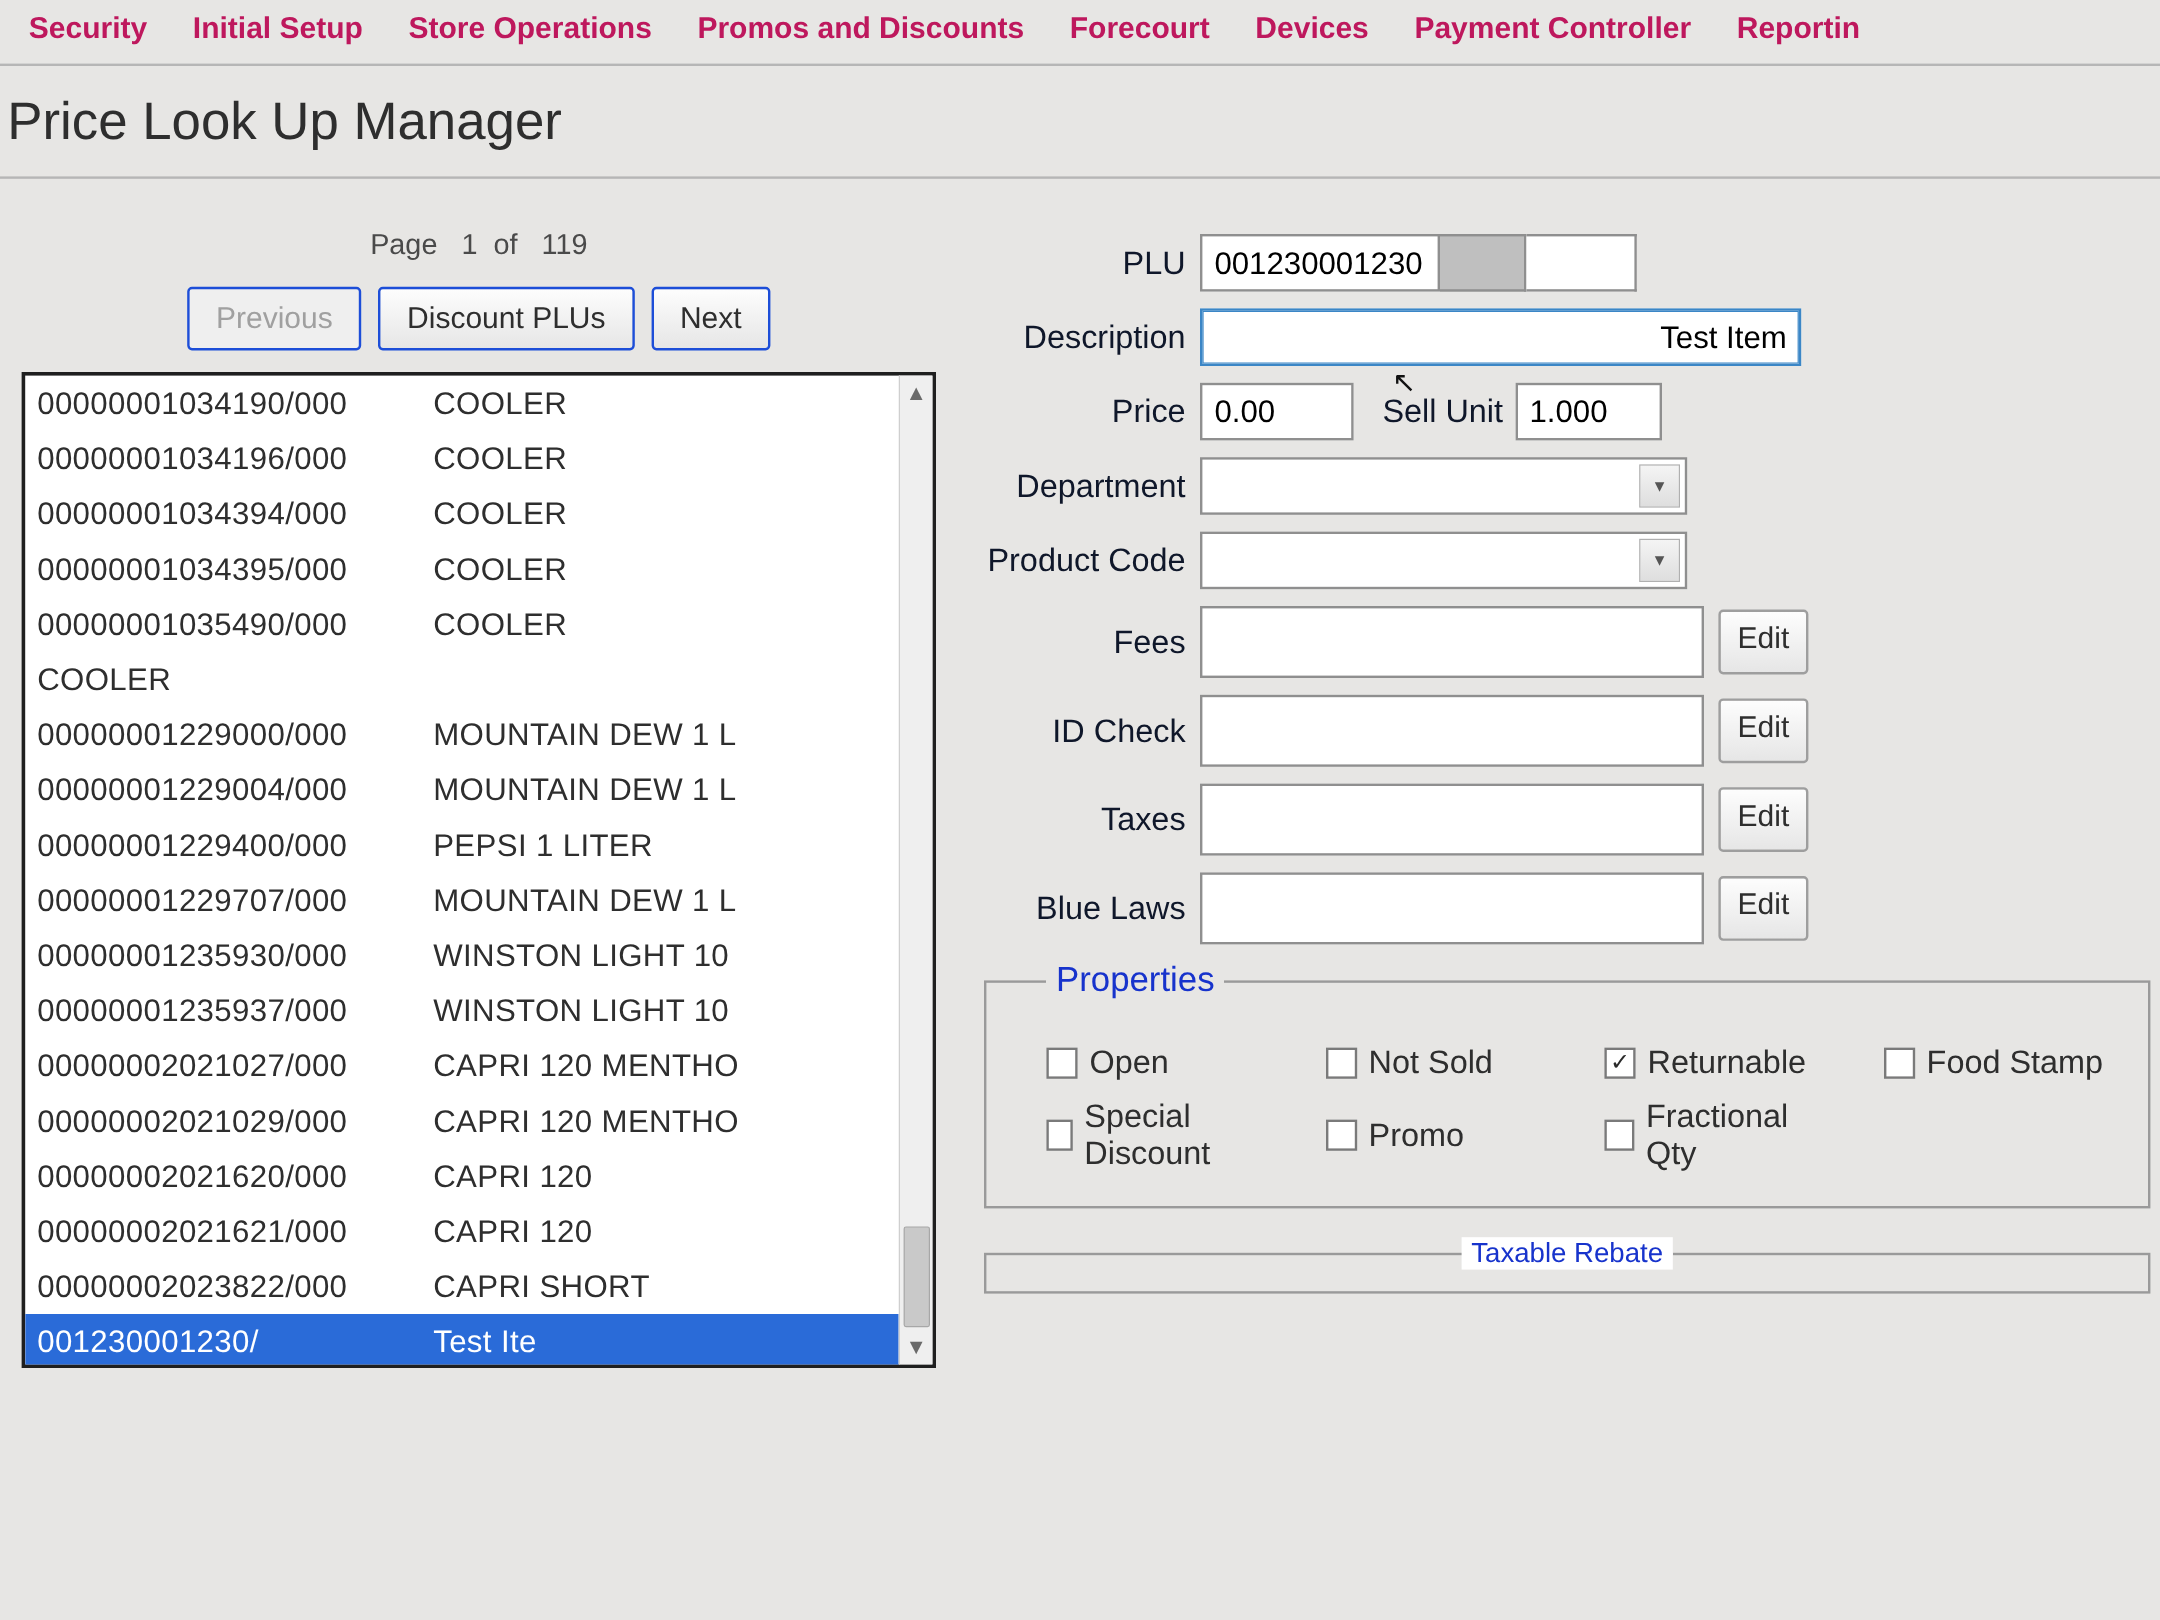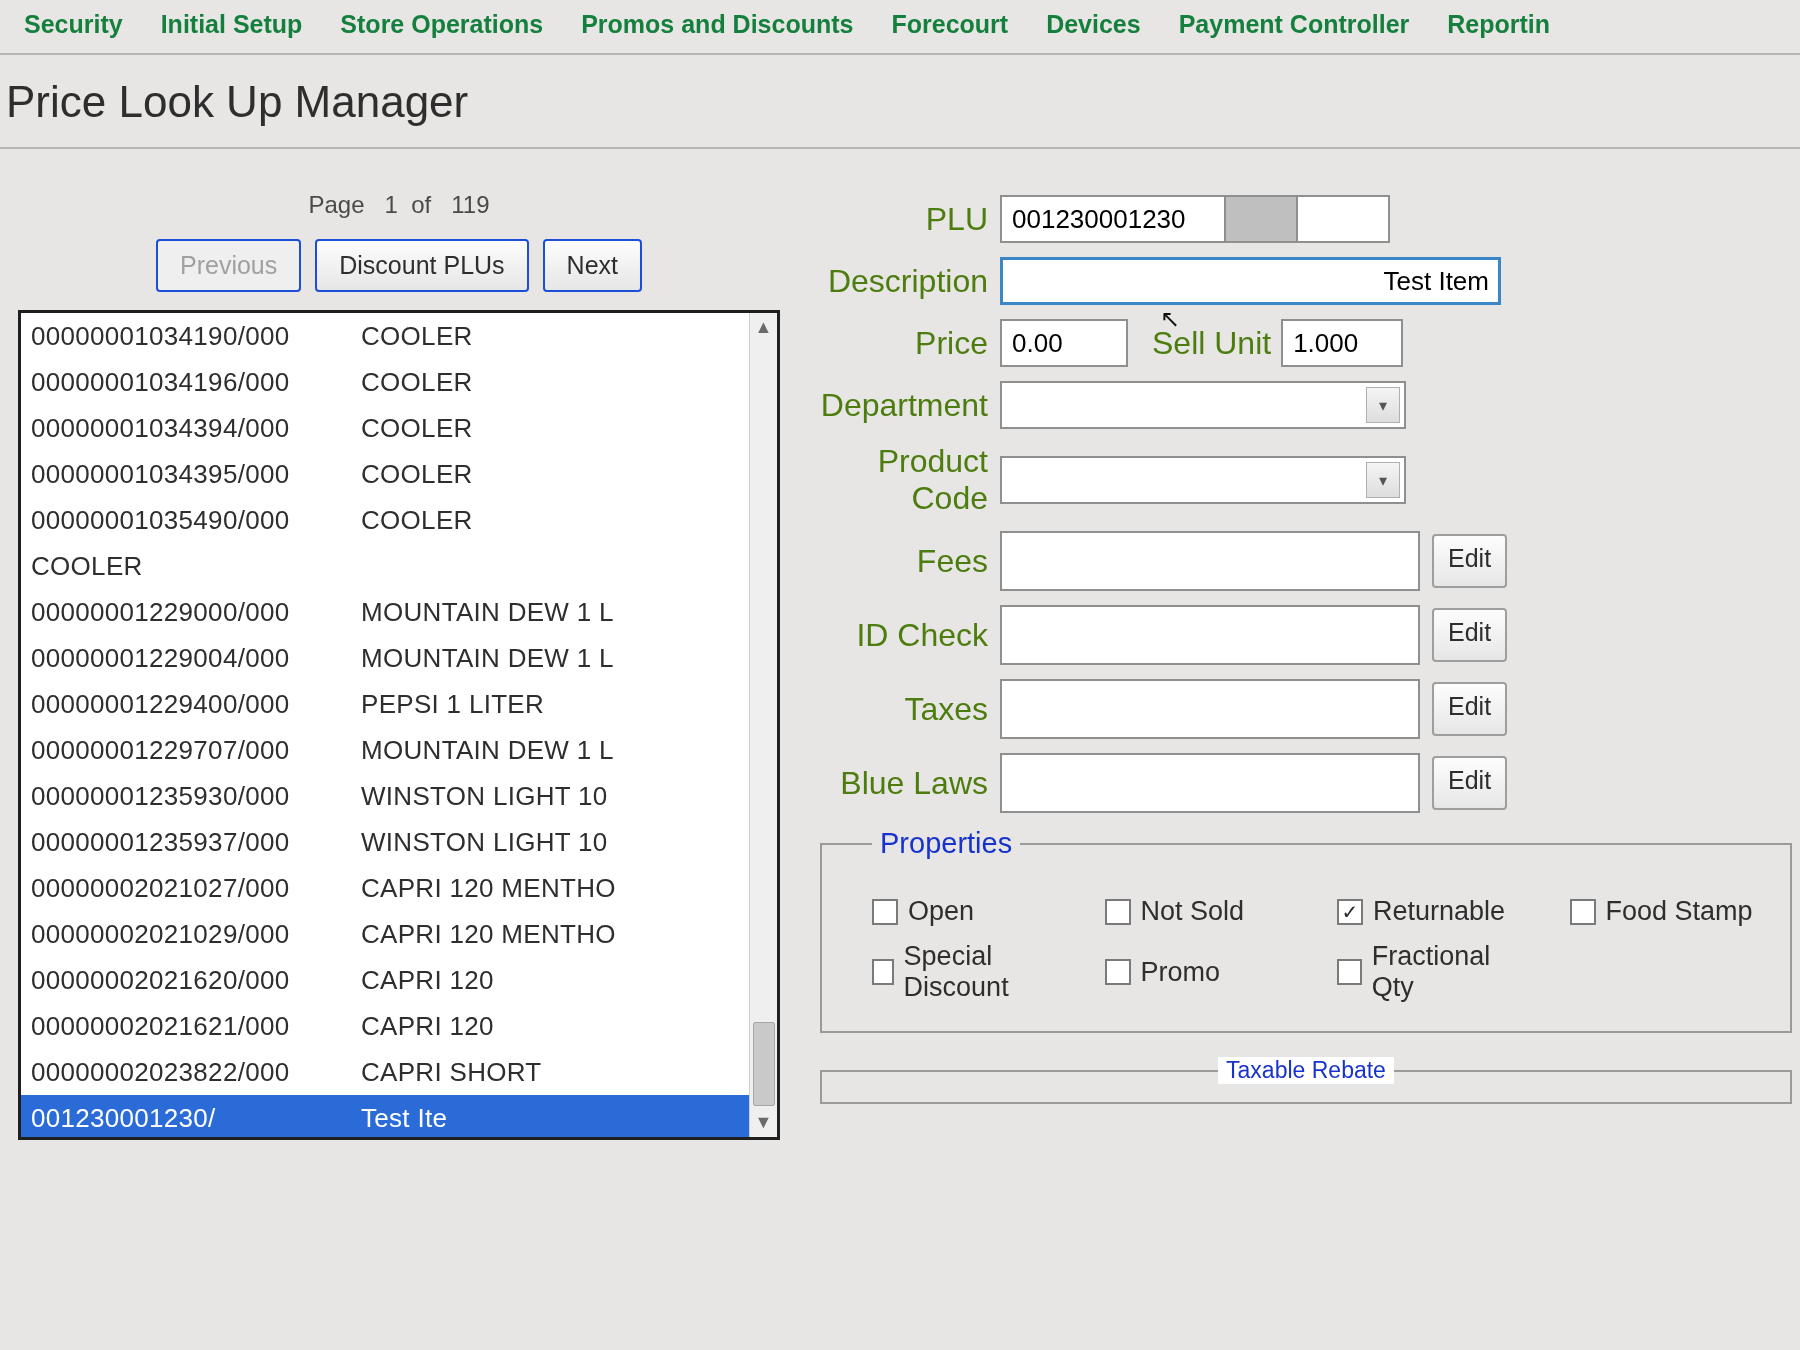--- a/index.html
+++ b/index.html
@@ -12,21 +12,21 @@
     height: 1350px;
     overflow: hidden;
   }
   .menubar {
     display: flex;
     gap: 38px;
     padding: 10px 24px 14px 24px;
     border-bottom: 2px solid #b6b6b6;
     font-size: 25px;
     font-weight: 600;
-    color: #15803d;
+    color: #be185d;
     background: #e7e6e4;
   }
   .menubar span { cursor: default; white-space: nowrap; }
   .page-title {
     font-size: 44px;
     font-weight: 400;
     padding: 22px 6px 20px 6px;
     border-bottom: 2px solid #b6b6b6;
   }
   .content {
@@ -109,22 +109,22 @@
   }
 
   .form-row {
     display: flex;
     align-items: center;
     margin-bottom: 14px;
   }
   .form-row label {
     width: 180px;
     text-align: right;
-    font-size: 32px;
-    color: #4d7c0f;
+    font-size: 27px;
+    color: #0f172a;
     padding-right: 12px;
   }
   .txt {
     font-size: 26px;
     padding: 8px 10px;
     border: 2px solid #8f8f8f;
     background: #fff;
     height: 48px;
   }
   .txt.focused { border: 2px solid #3b86c6; box-shadow: 0 0 0 1px #3b86c6 inset; }
@@ -302,21 +302,21 @@
         <div style="flex:1"></div>
         <div class="scroll-thumb"></div>
         <div class="scroll-arrow">▼</div>
       </div>
     </div>
   </div>
 
   <div class="right-pane" style="position:relative;">
     <div class="form-row">
       <label>PLU</label>
-      <input class="txt" style="width: 226px;" value="001230001230">
+      <input class="txt" style="width: 200px;" value="001230001230">
       <div style="width:72px;height:48px;background:#bfbfbf;border:2px solid #8f8f8f;border-left:none;"></div>
       <input class="txt" style="width: 92px; border-left: none;" value="">
     </div>
     <div class="form-row">
       <label>Description</label>
       <input class="txt focused" style="width: 501px; text-align: right;" value="Test Item">
     </div>
     <span class="cursor-arrow" style="left:340px; top:114px;">↖</span>
     <div class="form-row">
       <label>Price</label>

